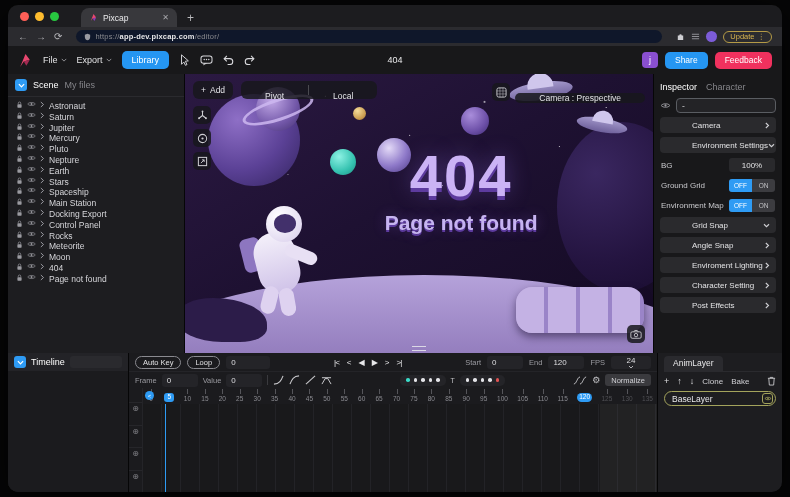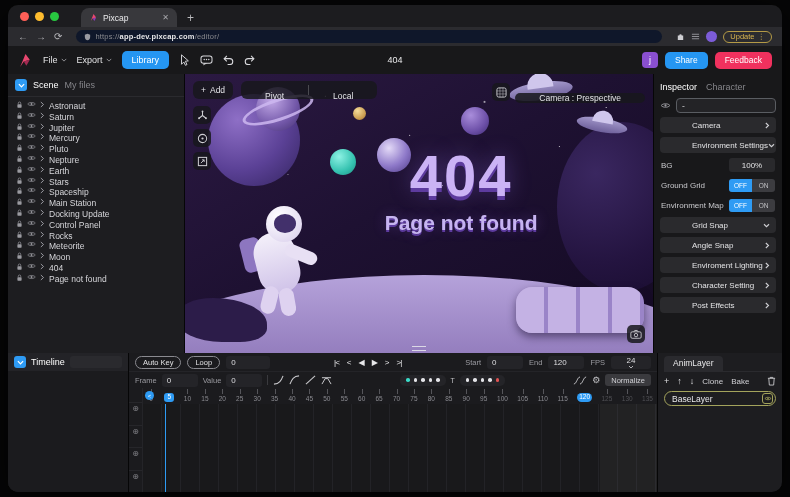--- a/index.html
+++ b/index.html
@@ -547,21 +547,21 @@
               <svg width="9" height="6" viewBox="0 0 12 8">
                 <path d="M1 4c2-2.7 8-2.7 10 0-2 2.7-8 2.7-10 0z" fill="none" stroke="currentColor" stroke-width="1"></path>
                 <circle cx="6" cy="4" r="1.3" fill="currentColor"></circle>
               </svg>
             </span>
             <span class="icn">
               <svg width="5" height="7" viewBox="0 0 6 8">
                 <path d="M1 1l3.2 3L1 7" fill="none" stroke="currentColor" stroke-width="1.2"></path>
               </svg>
             </span>
-            <span class="scene-label">Docking Update</span>
+            <span class="scene-label">Docking Export</span>
           </div>
           <div class="scene-row">
             <span class="icn">
               <svg width="7" height="8" viewBox="0 0 10 11">
                 <rect x="2" y="4.5" width="6" height="5" rx="1" fill="currentColor"></rect>
                 <path d="M3.2 4.5V3a1.8 1.8 0 013.6 0v1.5" fill="none" stroke="currentColor" stroke-width="1"></path>
               </svg>
             </span>
             <span class="icn">
               <svg width="9" height="6" viewBox="0 0 12 8">

